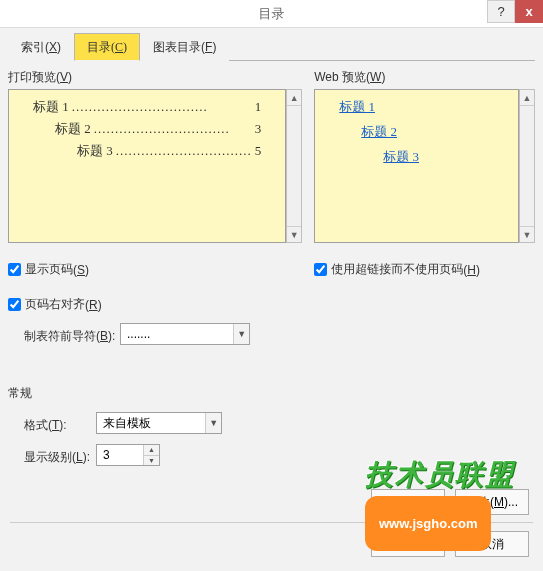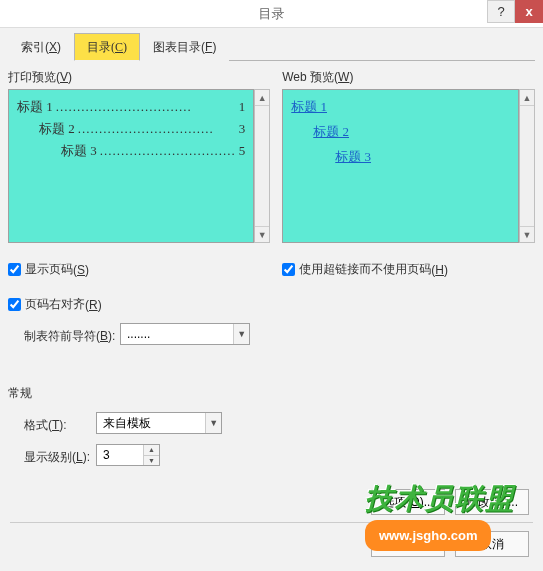--- a/index.html
+++ b/index.html
@@ -12,21 +12,21 @@
 .close-btn { background: #c8504f; color: #fff; font-weight: bold; }
 .dialog-body { background: #f2f2f2; padding: 4px 8px 8px 8px; height: 543px; position: relative; }
 .tabs { display: flex; border-bottom: 1px solid #b5b5b5; margin-bottom: 6px; }
 .tab { padding: 5px 12px 4px 12px; border: 1px solid transparent; border-bottom: none; cursor: pointer; font-size: 12px; color: #333; background: #f2f2f2; position: relative; top: 1px; }
 .tab.active { border-color: #b5b5b5; background: #fde047; border-bottom: 1px solid #f2f2f2; font-family: Liberation Serif, serif; }
 .tab u { text-decoration: underline; }
 .row { display: flex; gap: 12px; }
 .col { flex: 1; }
 .section-label { font-size: 12px; color: #333; margin: 2px 0 3px 0; }
 .section-label u { text-decoration: underline; }
-.preview-box { height: 154px; border: 1px solid #a0a0a0; background: #5eead4; padding: 6px 8px; font-size: 12px; line-height: 1.7; overflow: hidden; position: relative; }
+.preview-box { height: 154px; border: 1px solid #a0a0a0; background: #fef9c3; padding: 6px 24px; font-size: 12px; line-height: 1.7; overflow: hidden; position: relative; }
 .preview-wrap { display: flex; }
 .sb-track { width: 16px; background: #f0f0f0; border: 1px solid #bfbfbf; display: flex; flex-direction: column; }
 .sb-btn { height: 16px; display:flex; align-items:center; justify-content:center; color:#666; font-size:9px; border-bottom:1px solid #cfcfcf; }
 .sb-btn:last-child { border-top:1px solid #cfcfcf; border-bottom:none; }
 .sb-space { flex:1; }
 .toc-line { display: flex; align-items: baseline; font-family: SimSun, serif; font-size: 13px; color: #333; }
 .toc-label { white-space: nowrap; }
 .toc-dots { flex: 1; overflow: hidden; letter-spacing: 1px; white-space: nowrap; margin: 0 3px; }
 .toc-page { white-space: nowrap; }
 .web-link { color: #1a5fc8; text-decoration: underline; cursor: pointer; font-family: SimSun, serif; font-size: 13px; display: inline-block; margin-bottom: 3px; }
@@ -45,21 +45,21 @@
 .spinbtns div { flex: 1; font-size: 7px; display:flex; align-items:center; justify-content:center; background:#f3f3f3; color:#555; cursor:pointer; }
 .spinbtns div:first-child { border-bottom: 1px solid #ccc; }
 .group-title { margin-top: 30px; margin-bottom: 6px; font-size: 12px; color: #333; }
 .btnrow1 { position: absolute; right: 14px; bottom: 56px; display: flex; gap: 10px; }
 .btnrow2 { position: absolute; right: 14px; bottom: 14px; display: flex; gap: 10px; }
 .btn { min-width: 74px; height: 26px; background: #f9f9f9; border: 1px solid #adadad; font-size: 12px; cursor: pointer; padding: 0 10px; font-family: inherit; }
 .btn u { text-decoration: underline; }
 .hr { border: none; border-top: 1px solid #ccc; position: absolute; left: 10px; right: 10px; bottom: 48px; }
 .watermark { position: absolute; right: 28px; bottom: 20px; pointer-events: none; }
 .wm-text { font-size: 28px; font-weight: 900; font-style: italic; color: #3eb33e; text-shadow: 1px 1px 0 #167a16, -1px -1px 0 #fff; letter-spacing: 2px; }
-.wm-url { display: inline-block; background: #ff8a1f; color: #fff; border-radius: 12px; padding: 8px 14px; font-size: 13px; font-weight: bold; margin-top: 2px; }
+.wm-url { display: inline-block; background: #ff8a1f; color: #fff; border-radius: 12px; padding: 20px 14px; font-size: 13px; font-weight: bold; margin-top: 2px; }
 </style>
 </head>
 <body>
 
 <div class="titlebar">
   <div class="titlebar-title">目录</div>
   <div class="titlebar-buttons">
     <div class="titlebar-btn help-btn">?</div>
     <div class="titlebar-btn close-btn">x</div>
   </div>

